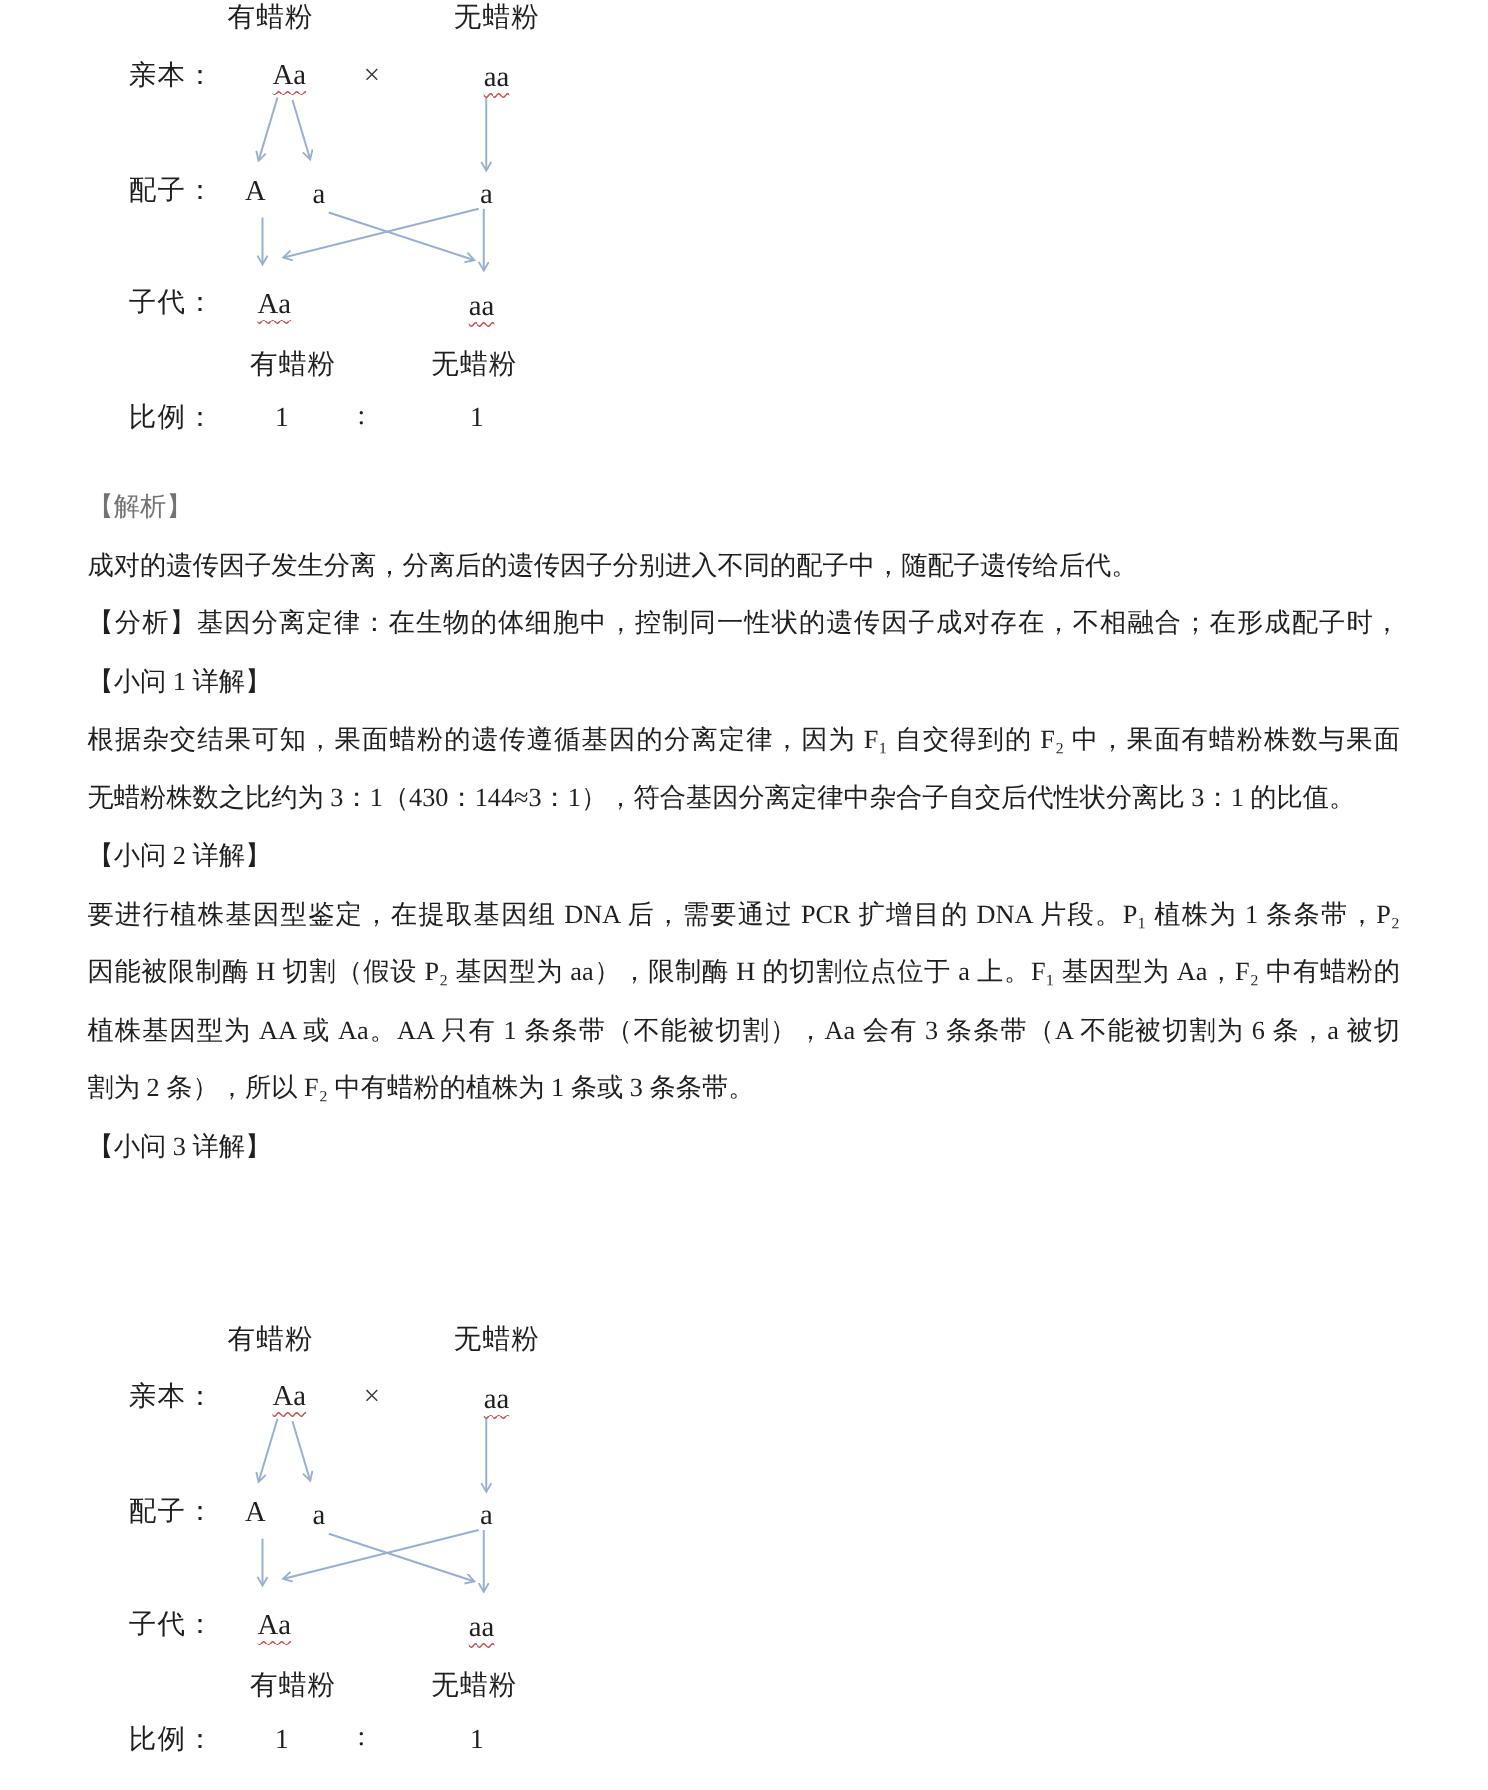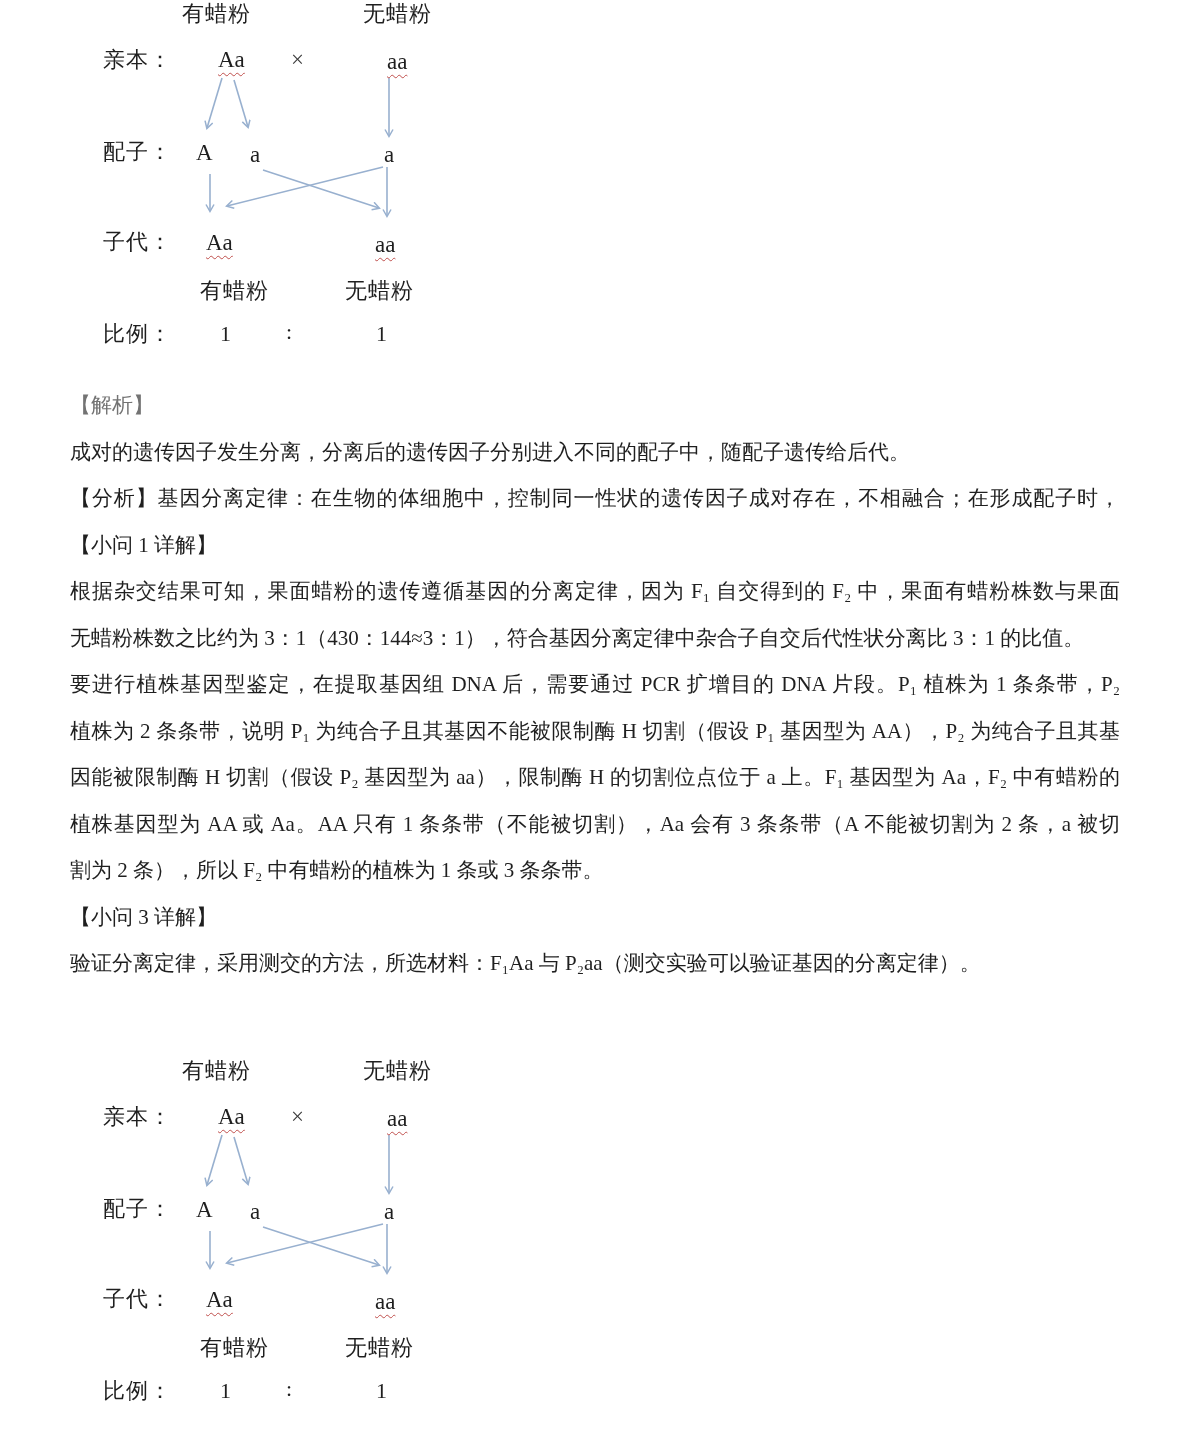--- a/index.html
+++ b/index.html
@@ -80,27 +80,26 @@
     <span class="d num" style="left:306px;top:322px">1</span>
   </section>
 
   <section class="body-text">
     <div class="line blue">【解析】</div>
     <div class="line">成对的遗传因子发生分离，分离后的遗传因子分别进入不同的配子中，随配子遗传给后代。</div>
     <div class="line fill">【分析】基因分离定律：在生物的体细胞中，控制同一性状的遗传因子成对存在，不相融合；在形成配子时，</div>
     <div class="line">【小问 1 详解】</div>
     <div class="line fill">根据杂交结果可知，果面蜡粉的遗传遵循基因的分离定律，因为 F₁ 自交得到的 F₂ 中，果面有蜡粉株数与果面</div>
     <div class="line">无蜡粉株数之比约为 3：1（430：144≈3：1），符合基因分离定律中杂合子自交后代性状分离比 3：1 的比值。</div>
+    <div class="line">【小问 2 详解】</div>
     <div class="line fill">要进行植株基因型鉴定，在提取基因组 DNA 后，需要通过 PCR 扩增目的 DNA 片段。P₁ 植株为 1 条条带，P₂</div>
-    <div class="line fill">植株为 2 条条带，说明 P₁ 为纯合子且其基因不能被限制酶 H 切割（假设 P₁ 基因型为 AA），P₂ 为纯合子且其基</div>
     <div class="line fill">因能被限制酶 H 切割（假设 P₂ 基因型为 aa），限制酶 H 的切割位点位于 a 上。F₁ 基因型为 Aa，F₂ 中有蜡粉的</div>
-    <div class="line fill">植株基因型为 AA 或 Aa。AA 只有 1 条条带（不能被切割），Aa 会有 3 条条带（A 不能被切割为 2 条，a 被切</div>
+    <div class="line fill">植株基因型为 AA 或 Aa。AA 只有 1 条条带（不能被切割），Aa 会有 3 条条带（A 不能被切割为 6 条，a 被切</div>
     <div class="line">割为 2 条），所以 F₂ 中有蜡粉的植株为 1 条或 3 条条带。</div>
     <div class="line">【小问 3 详解】</div>
-    <div class="line">验证分离定律，采用测交的方法，所选材料：F₁Aa 与 P₂aa（测交实验可以验证基因的分离定律）。</div>
   </section>
 
   <section class="diagram" style="top:1057px">
     <svg class="arrows" viewBox="0 0 430 368">
       <defs>
         <marker id="ah2" markerWidth="12" markerHeight="12" refX="7.5" refY="4.5" orient="auto" markerUnits="userSpaceOnUse">
           <path d="M1,0.5 L8,4.5 L1,8.5" fill="none" stroke="#98B0CF" stroke-width="1.5"></path>
         </marker>
       </defs>
       <g stroke="#98B0CF" stroke-width="1.6" fill="none">

